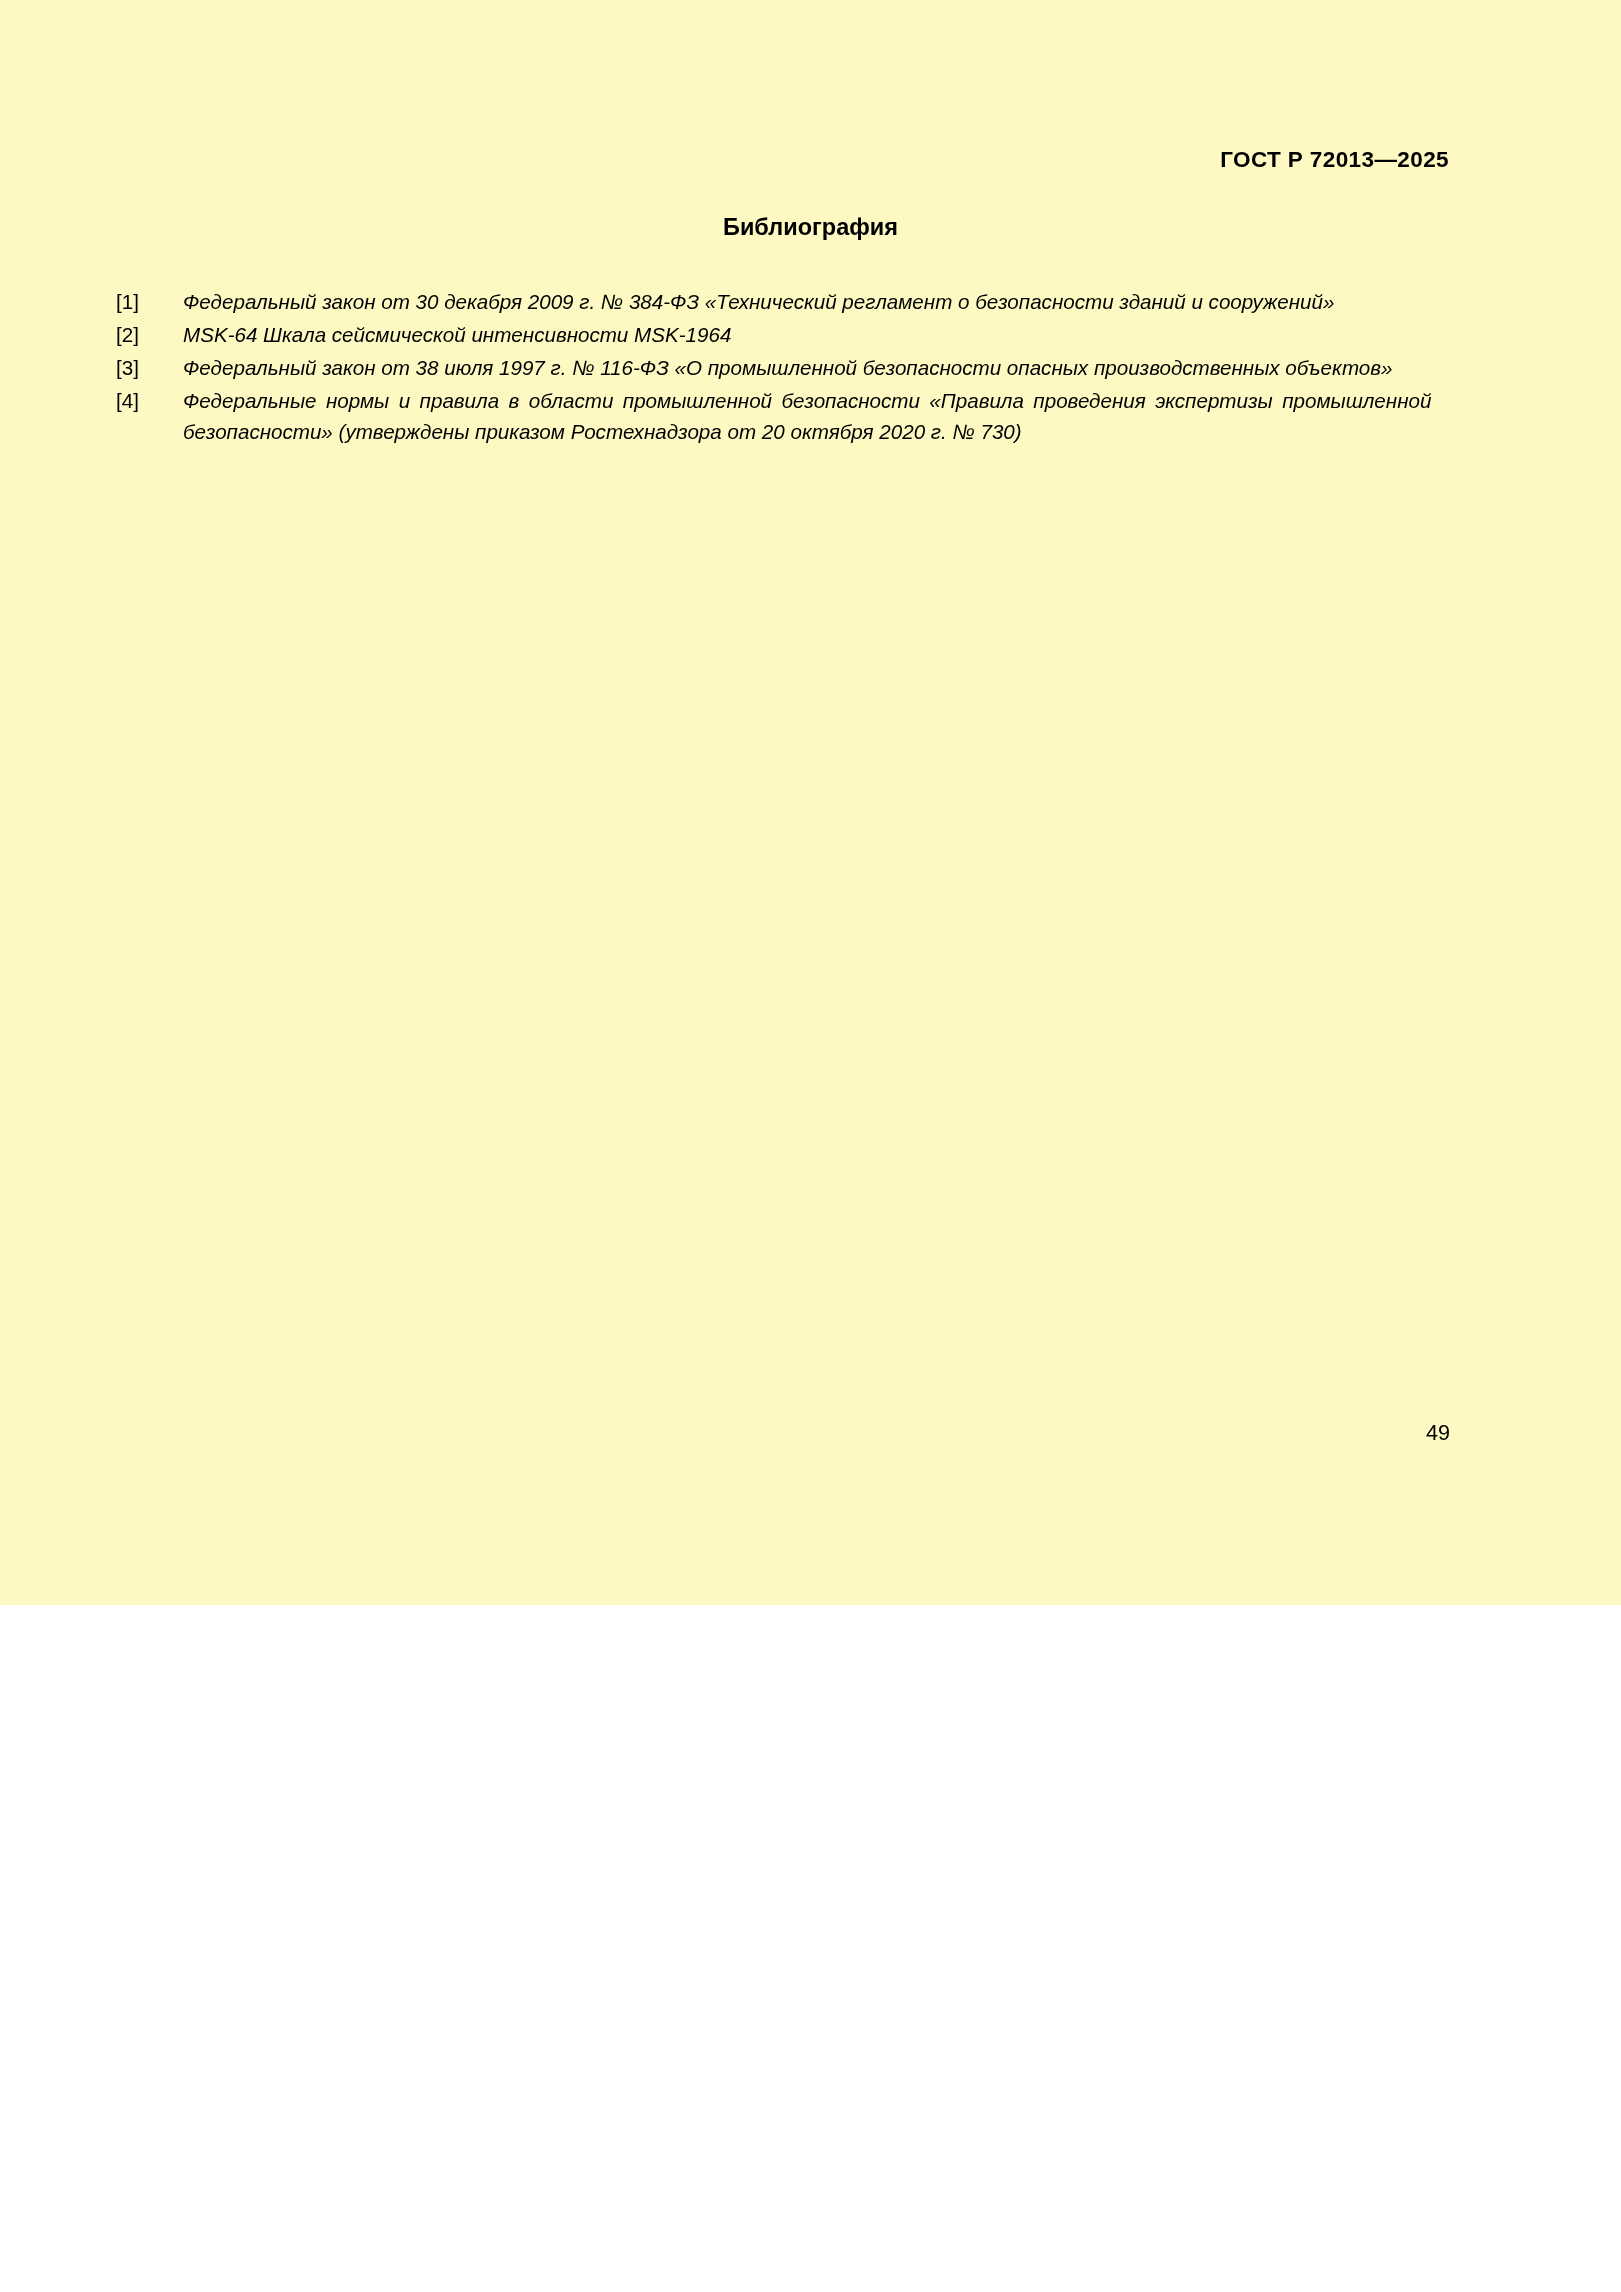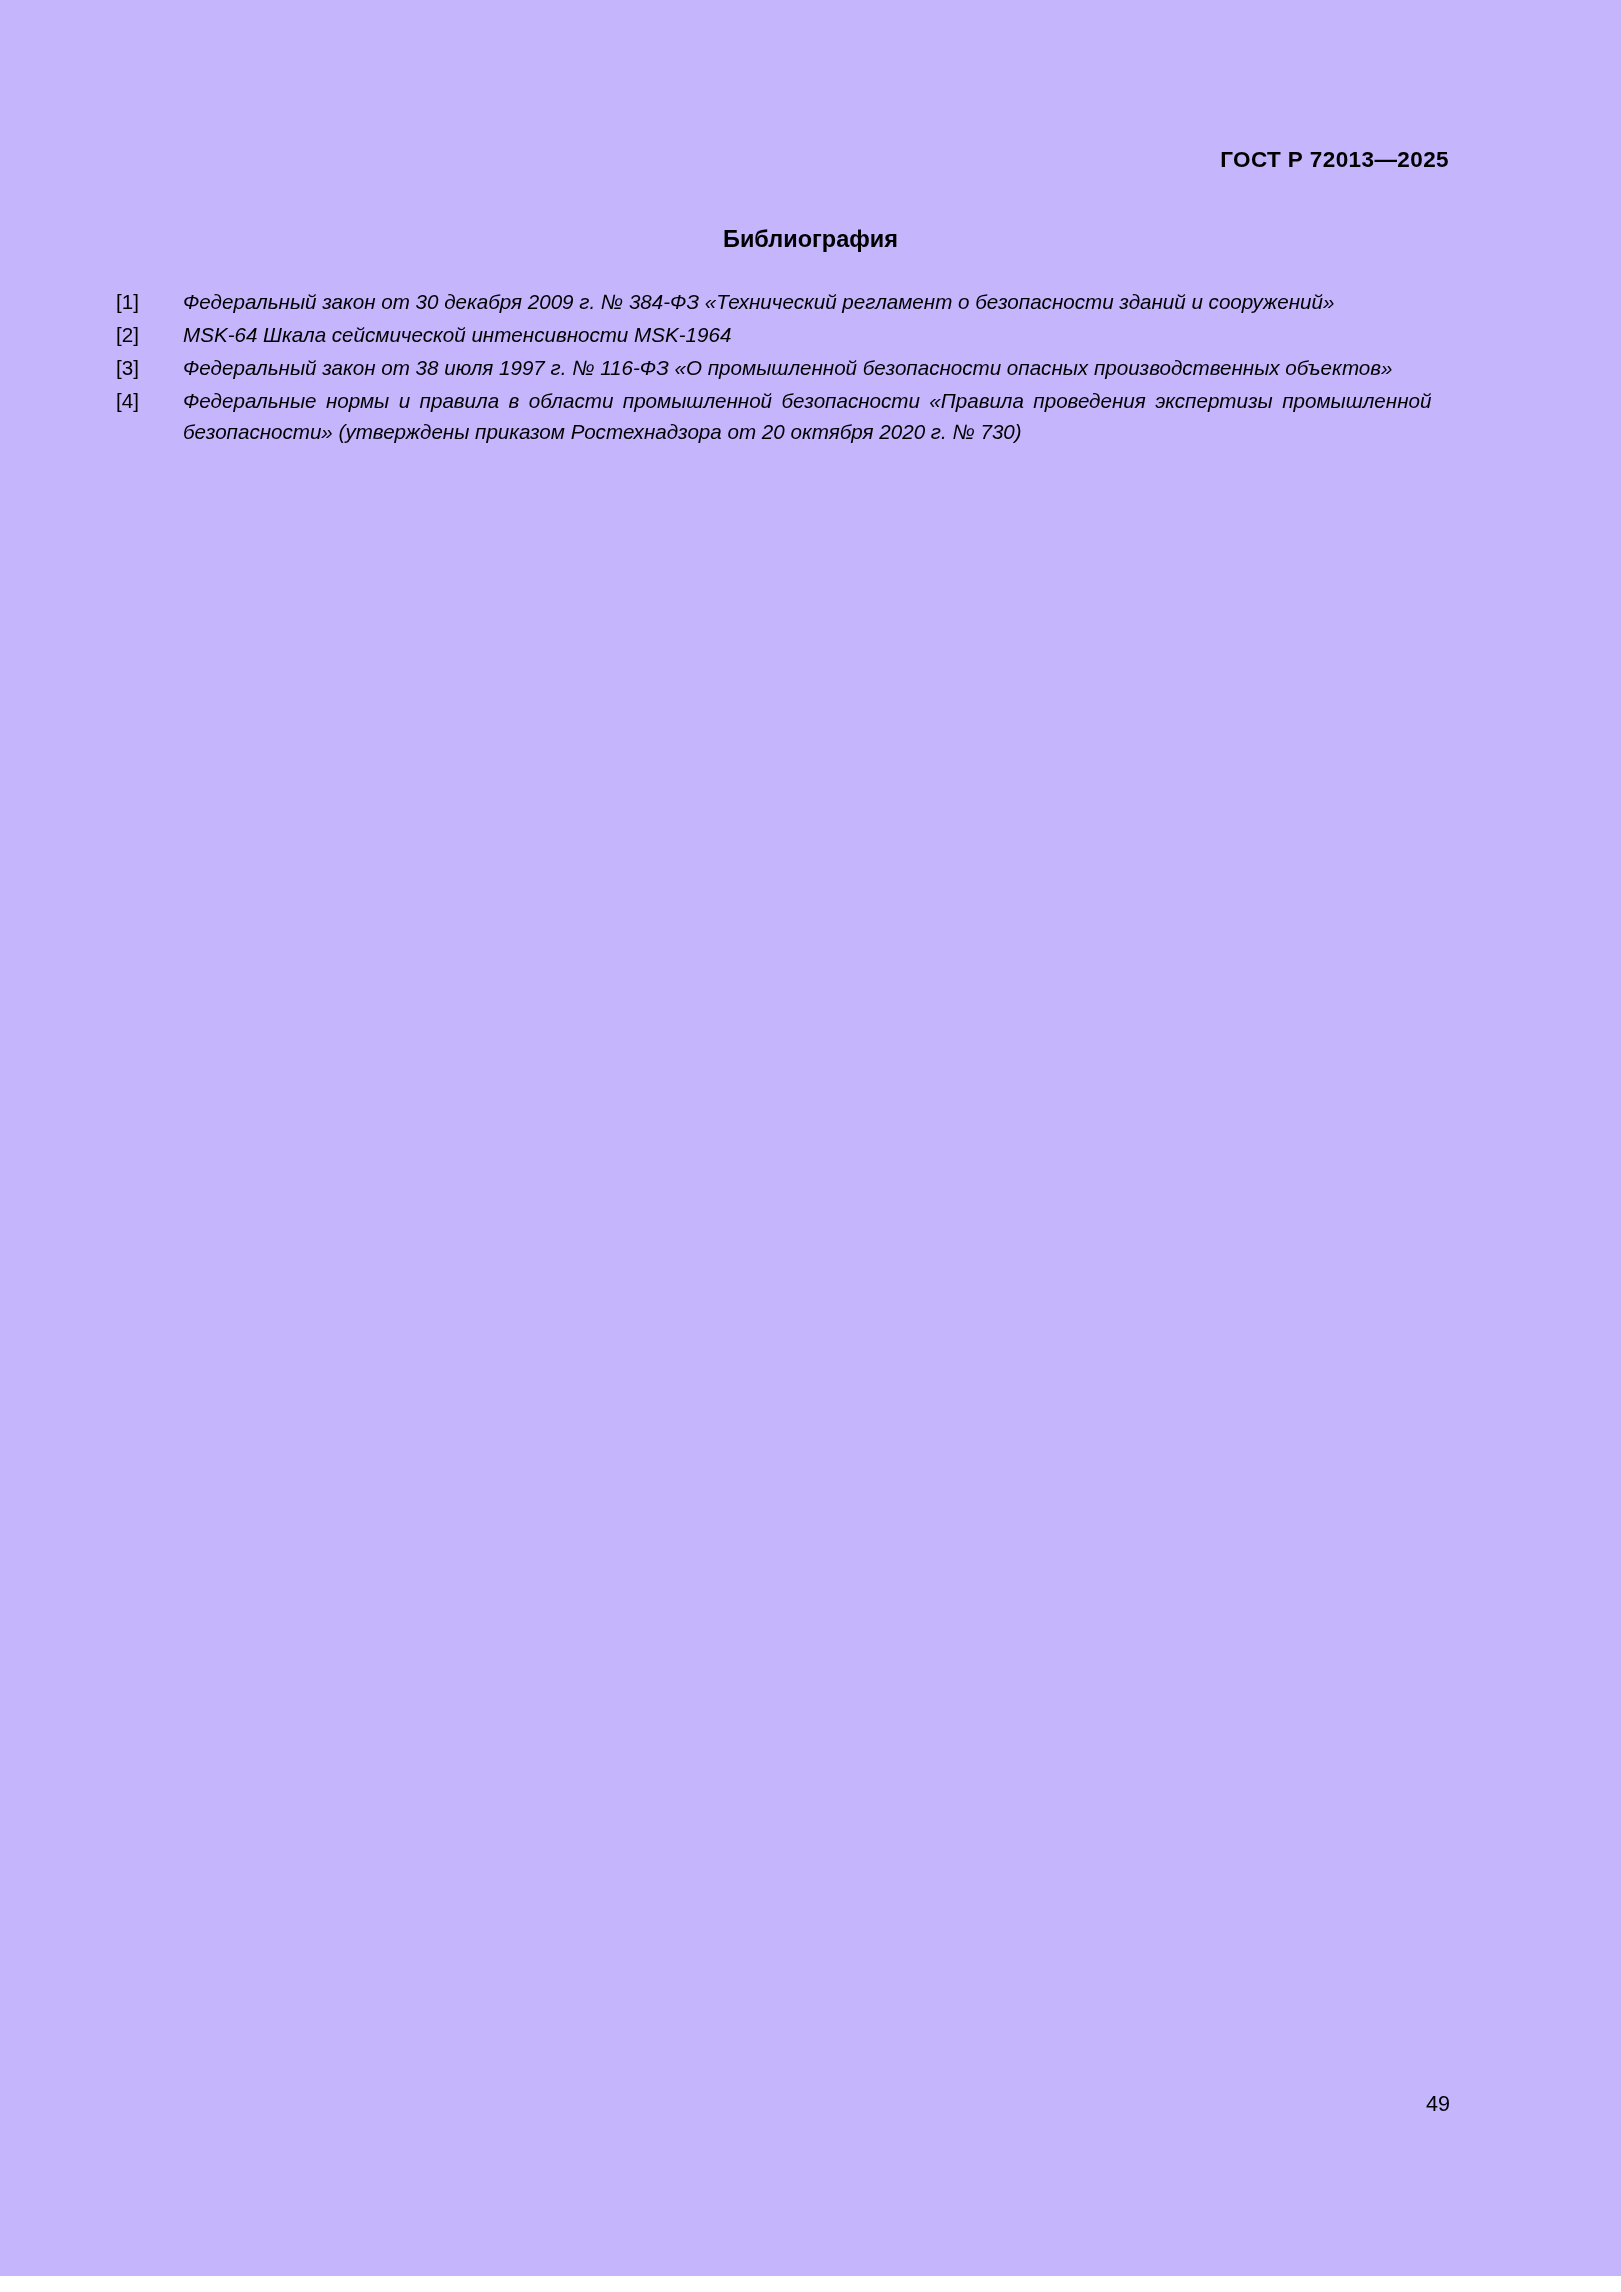--- a/index.html
+++ b/index.html
@@ -7,43 +7,42 @@
     padding: 0;
     background: #ffffff;
   }
   body {
     font-family: "Liberation Sans", sans-serif;
     color: #000000;
   }
   .page {
     position: relative;
     width: 1621px;
-    height: 2276px;
+    height: 1605px;
     margin: 0 auto;
-    background: #c4b5fd;
+    background: #fef9c3;
     overflow: hidden;
   }
   .header {
     position: absolute;
     top: 147px;
     right: 172px;
     font-size: 22.5px;
     font-weight: bold;
     letter-spacing: 0.4px;
     white-space: nowrap;
   }
   .doc-title {
     position: absolute;
     top: 214px;
     left: 0;
     right: 0;
     text-align: center;
     font-size: 23.5px;
     font-weight: bold;
-    margin-top: 12px;
   }
   .biblio {
     position: absolute;
     top: 286px;
     left: 116px;
     width: 1333px;
   }
   .biblio-item {
     display: flex;
     align-items: flex-start;

